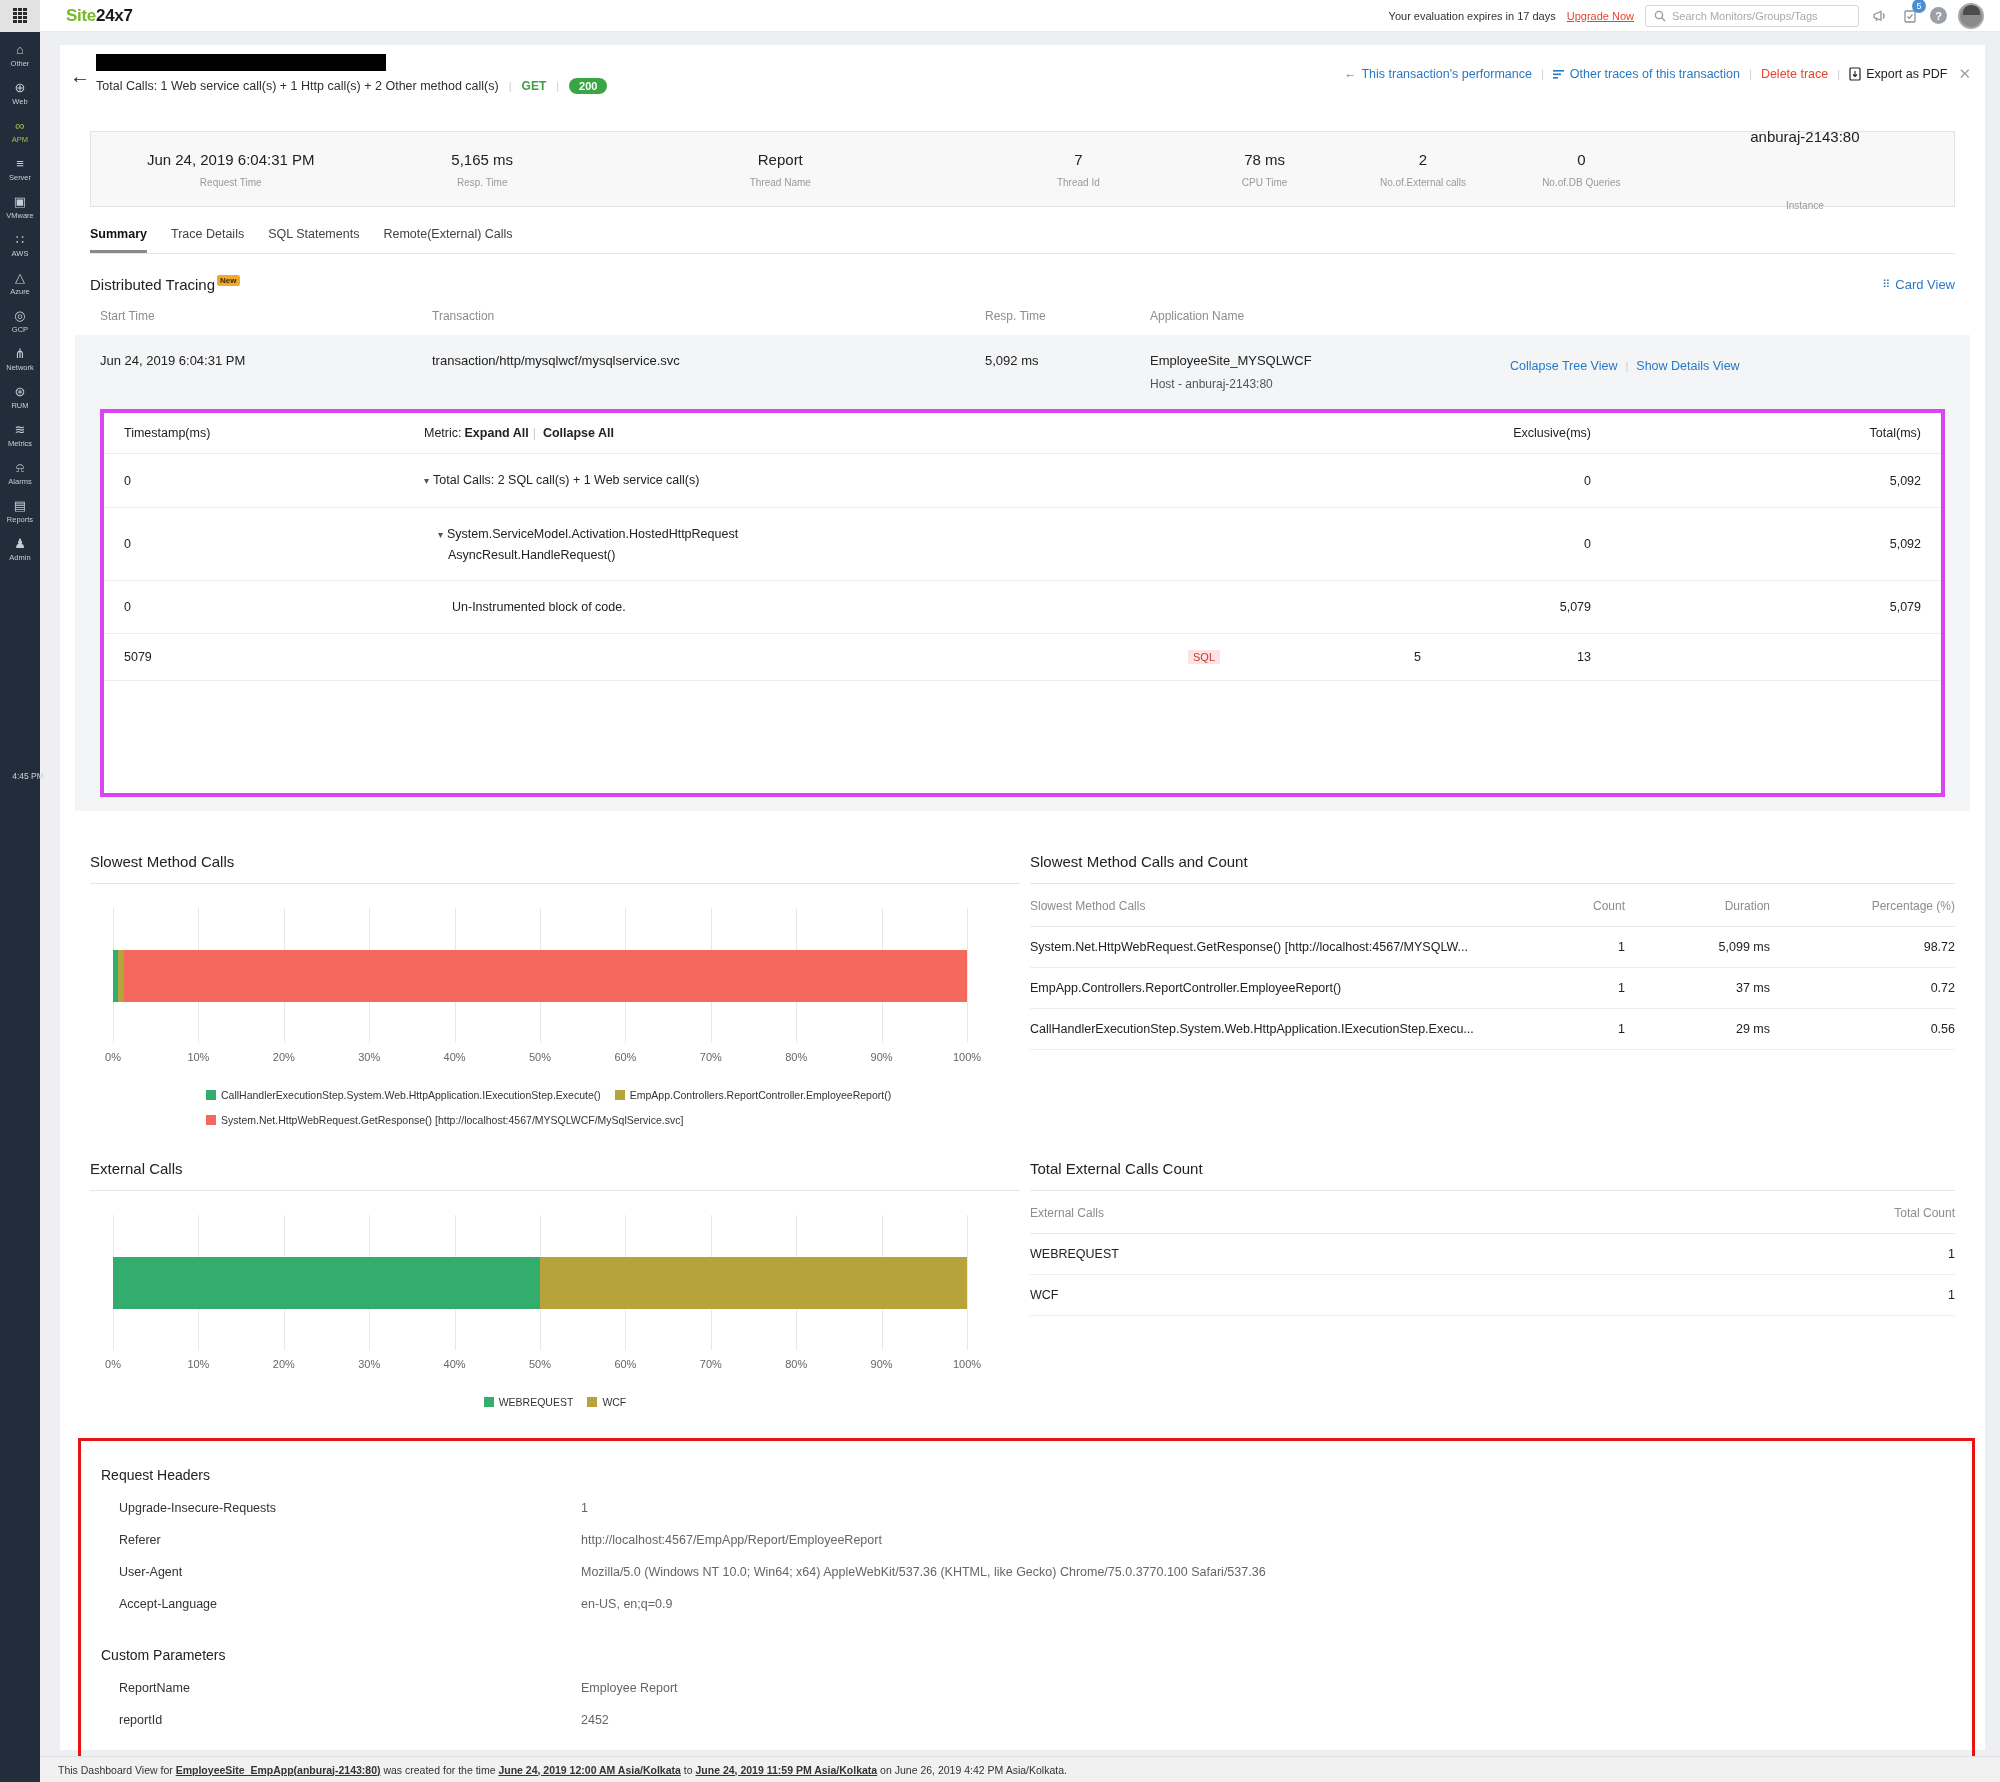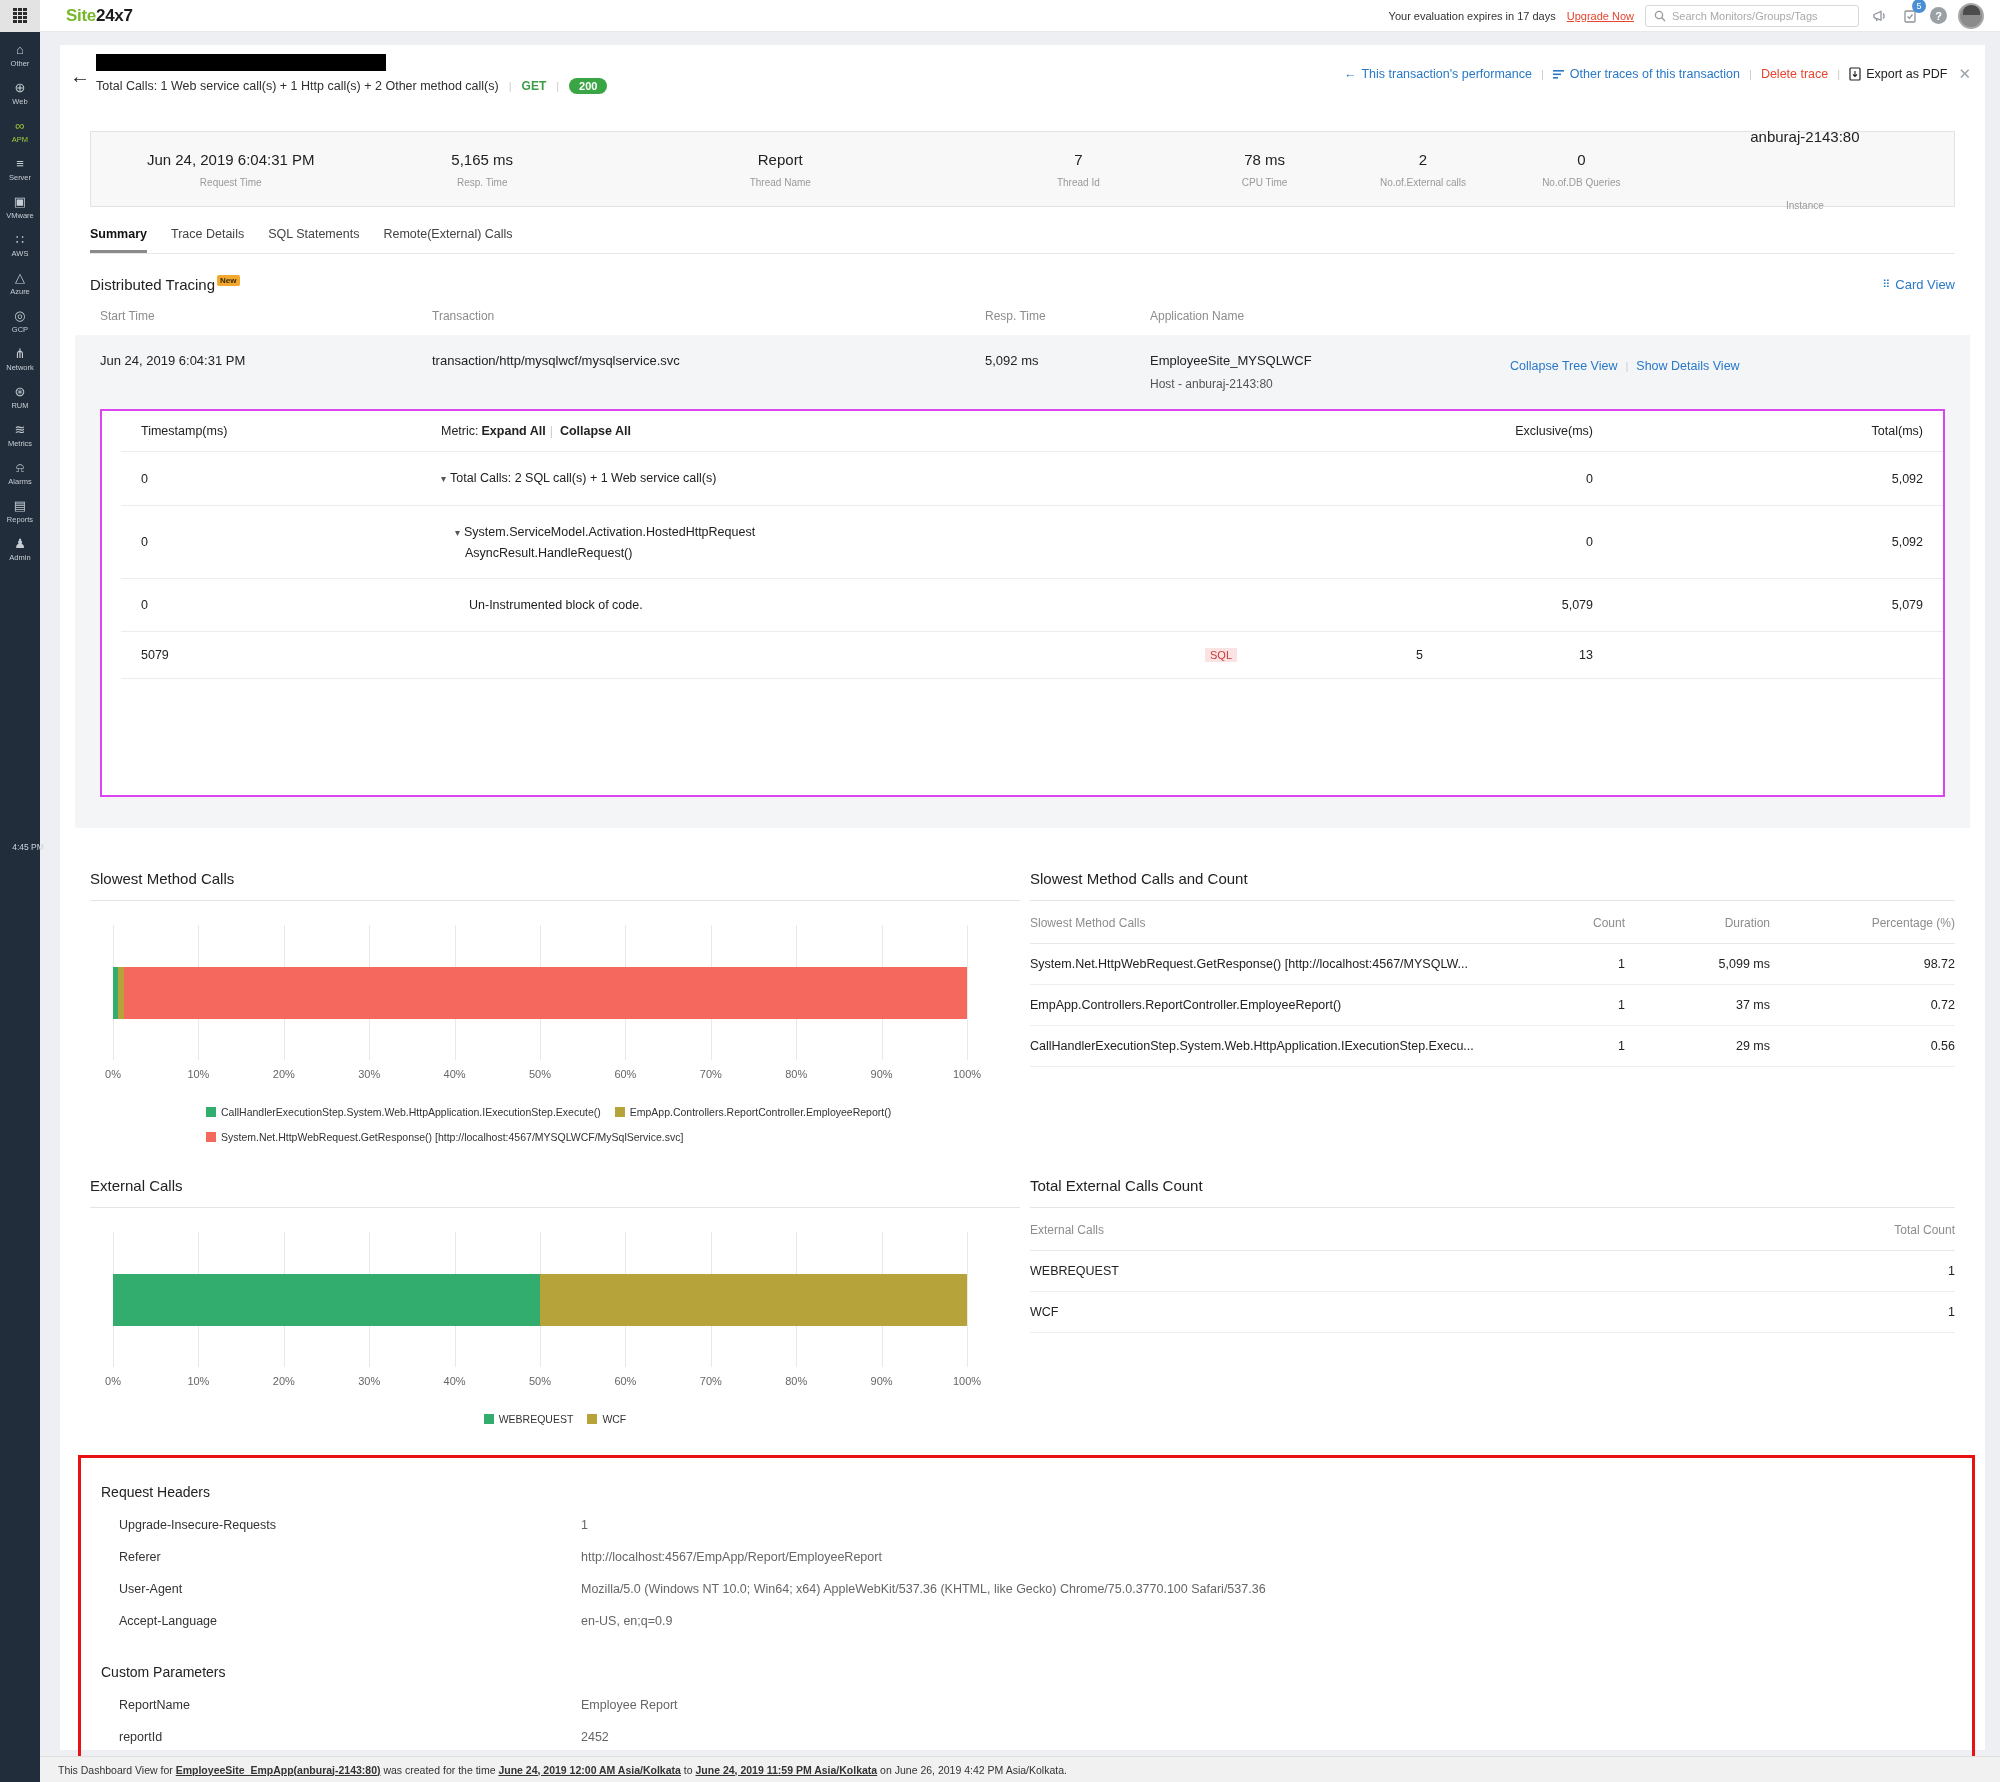--- a/index.html
+++ b/index.html
@@ -26,21 +26,21 @@
   .avatar { width:26px; height:26px; border-radius:50%; background:#8b8b8b; border:2px solid #a9a9a9; overflow:hidden; cursor:pointer; }
   .av-head { width:9px; height:9px; border-radius:50%; background:#e6e6e6; margin:4px auto 1px; }
   .av-body { width:17px; height:10px; border-radius:8px 8px 0 0; background:#4c4c4c; margin:0 auto; }
 
   
   .sidebar { position:absolute; top:32px; left:0; width:40px; height:1750px; background:#222d3b; z-index:15; padding-top:10px; }
   .side-item { display:flex; flex-direction:column; align-items:center; margin-bottom:12px; cursor:pointer; color:#c6cdd4; }
   .side-item .si { font-size:13px; line-height:15px; }
   .side-item .sl { font-size:7.5px; margin-top:2px; }
   .side-item.active { color:#9dc93b; }
-  .side-time { position:absolute; top:810px; left:0; width:56px; text-align:center; font-size:8.5px; color:#cfd6dd; }
+  .side-time { position:absolute; top:739px; left:0; width:56px; text-align:center; font-size:8.5px; color:#cfd6dd; }
 
   
   .card { position:absolute; left:60px; top:45px; width:1925px; height:1705px; background:#fff; z-index:5; }
 
   .hdr { position:relative; height:72px; }
   .back { position:absolute; left:10px; top:20px; font-size:20px; color:#222; cursor:pointer; }
   .redact { position:absolute; left:36px; top:9px; width:290px; height:17px; background:#000; }
   .subrow { position:absolute; left:36px; top:33px; display:flex; align-items:center; gap:10px; font-size:12.5px; color:#2f2f2f; }
   .get { color:#3c9e47; font-weight:bold; font-size:12px; }
   .pill { background:#3aa545; color:#fff; font-size:11px; font-weight:bold; border-radius:10px; padding:2px 10px; }
@@ -64,21 +64,21 @@
   .newb { background:#f2a72e; color:#3a2a00; font-size:8px; padding:1px 3px; border-radius:2px; vertical-align:top; margin-left:2px; font-weight:bold; }
   .cardview { color:#2878c8; font-size:13px; cursor:pointer; display:flex; align-items:center; gap:5px; }
   .cv-ico { font-size:11px; }
 
   .cols { display:grid; grid-template-columns:332px 553px 165px 360px 1fr; margin:0 15px; padding:14px 25px 12px; font-size:12px; color:#8d8d8d; }
   .dt-gray { margin:0 15px; background:#f4f5f7; padding-bottom:14px; }
   .dt-row { display:grid; grid-template-columns:332px 553px 165px 360px 1fr; padding:18px 25px 12px; font-size:13px; color:#222; align-items:start; }
   .app-host { font-size:12px; color:#555; margin-top:9px; }
   .dt-links { display:flex; gap:8px; font-size:12.5px; align-items:center; padding-top:6px; }
 
-  .tree { margin:6px 25px 17px; background:#fff; border:2px solid #d946ef; min-height:388px;padding-left:19px; }
+  .tree { margin:6px 25px 0; background:#fff; border:4px solid #d946ef; min-height:388px; }
   .tree-head { display:grid; grid-template-columns:300px 1fr 170px 330px; padding:13px 20px; font-size:12.5px; color:#222; border-bottom:1px solid #ececec; }
   .tree-head b { margin-left:3px; }
   .sep2 { color:#ccc; margin:0 4px; }
   .num { text-align:right; }
   .tree-row { display:grid; grid-template-columns:300px 1fr 170px 330px; padding:16px 20px; font-size:12.5px; color:#222; border-bottom:1px solid #ececec; position:relative; align-items:center; }
   .mline { line-height:20px; }
   .mline2 { padding-left:10px; line-height:17px; margin-top:2px; }
   .arrow { color:#555; font-size:10px; margin-right:4px; cursor:pointer; }
   .tag-sql { position:absolute; left:1084px; top:50%; transform:translateY(-50%); background:#fbe3e3; color:#c43c35; font-size:11px; padding:1px 5px; cursor:pointer; }
 

